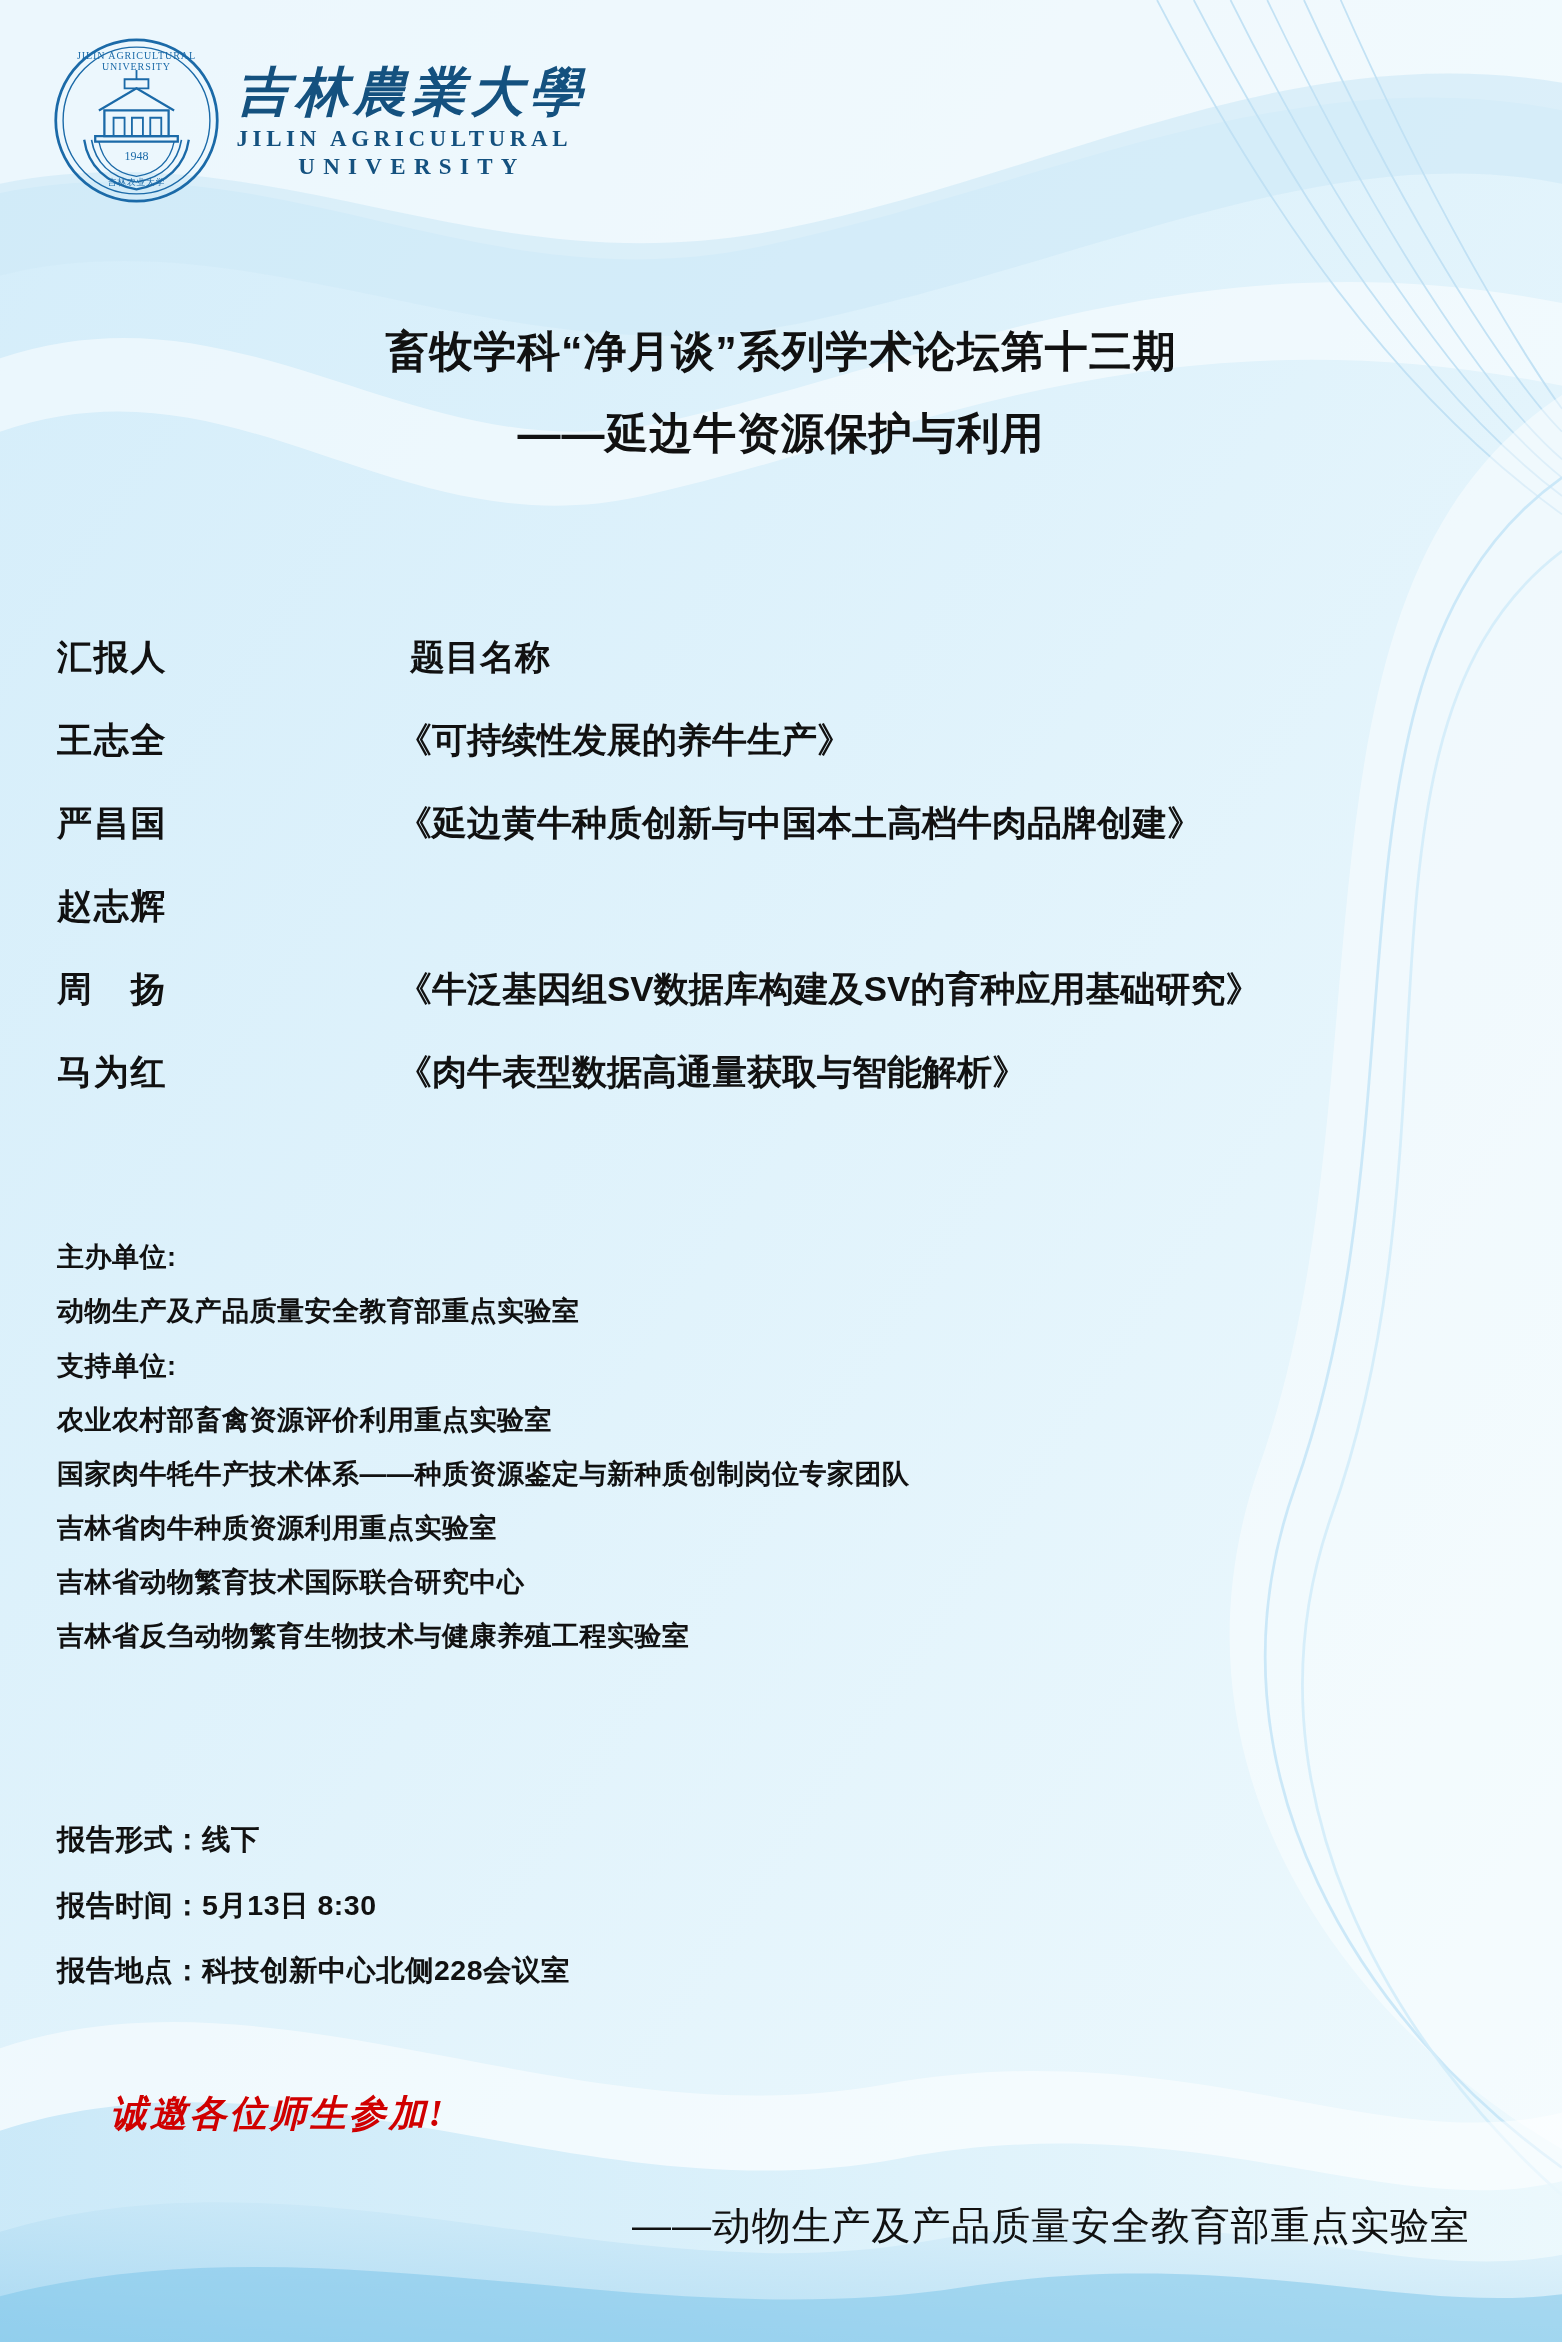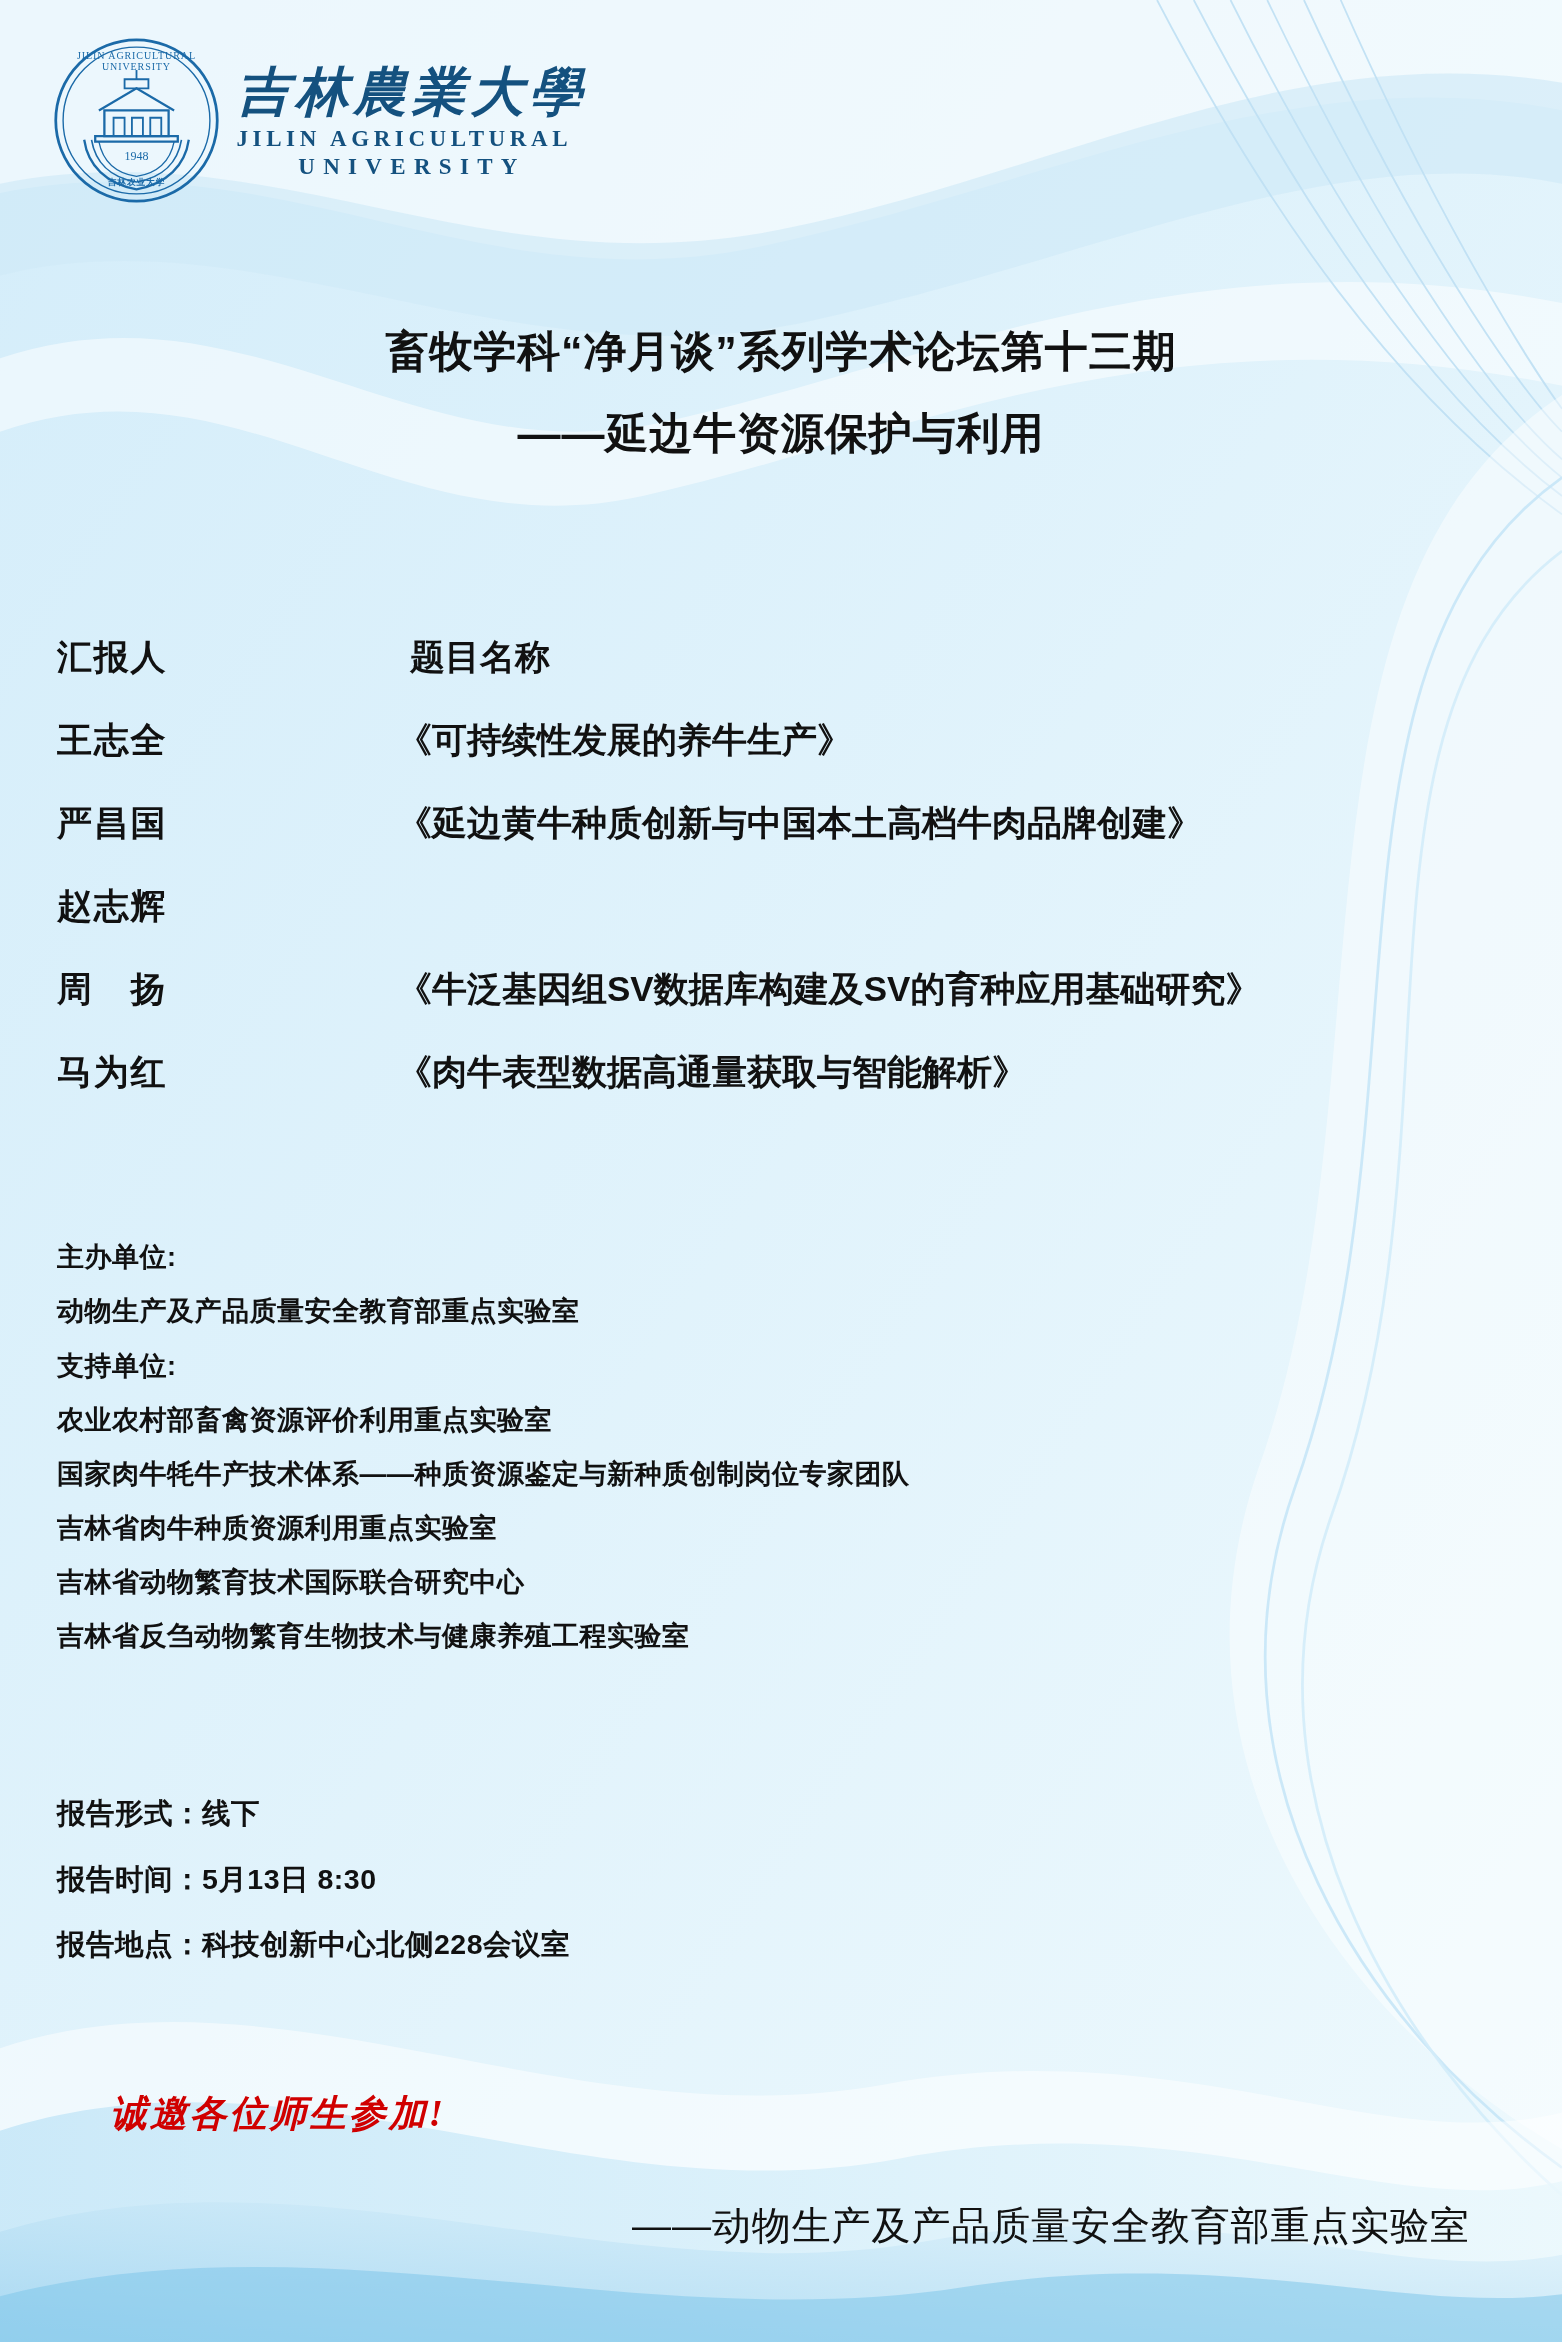--- a/index.html
+++ b/index.html
@@ -48,21 +48,21 @@
   .seal-text-top, .seal-text-bottom {
     position: absolute;
     left: 0; right: 0;
     text-align: center;
     font-size: 10px;
     color: #1b6aa8;
     letter-spacing: 0.9px;
     font-family: "Liberation Serif", serif;
   }
   .seal-text-top { top: 13px; }
-  .seal-text-bottom { bottom: 14.7px; font-size: 8.7px; font-weight: bold; }
+  .seal-text-bottom { bottom: 14.7px; font-size: 8.7px; }
   .seal-year {
     position: absolute;
     left: 0; right: 0;
     bottom: 40px;
     text-align: center;
     font-size: 12px;
     color: #1b6aa8;
     font-family: "Liberation Serif", serif;
   }
   .logo-name {
@@ -158,20 +158,21 @@
     position: absolute;
     left: 57px;
     top: 1795px;
   }
   .meta-line {
     font-size: 28.5px;
     font-weight: 700;
     color: #111;
     margin-bottom: 27.5px;
     letter-spacing: 0.5px;
+    margin-top: 26px;
   }
 
   
   .invite {
     position: absolute;
     left: 110px;
     top: 2089px;
     font-family: "Liberation Serif", "DejaVu Serif", serif;
     font-size: 37px;
     font-weight: 700;

